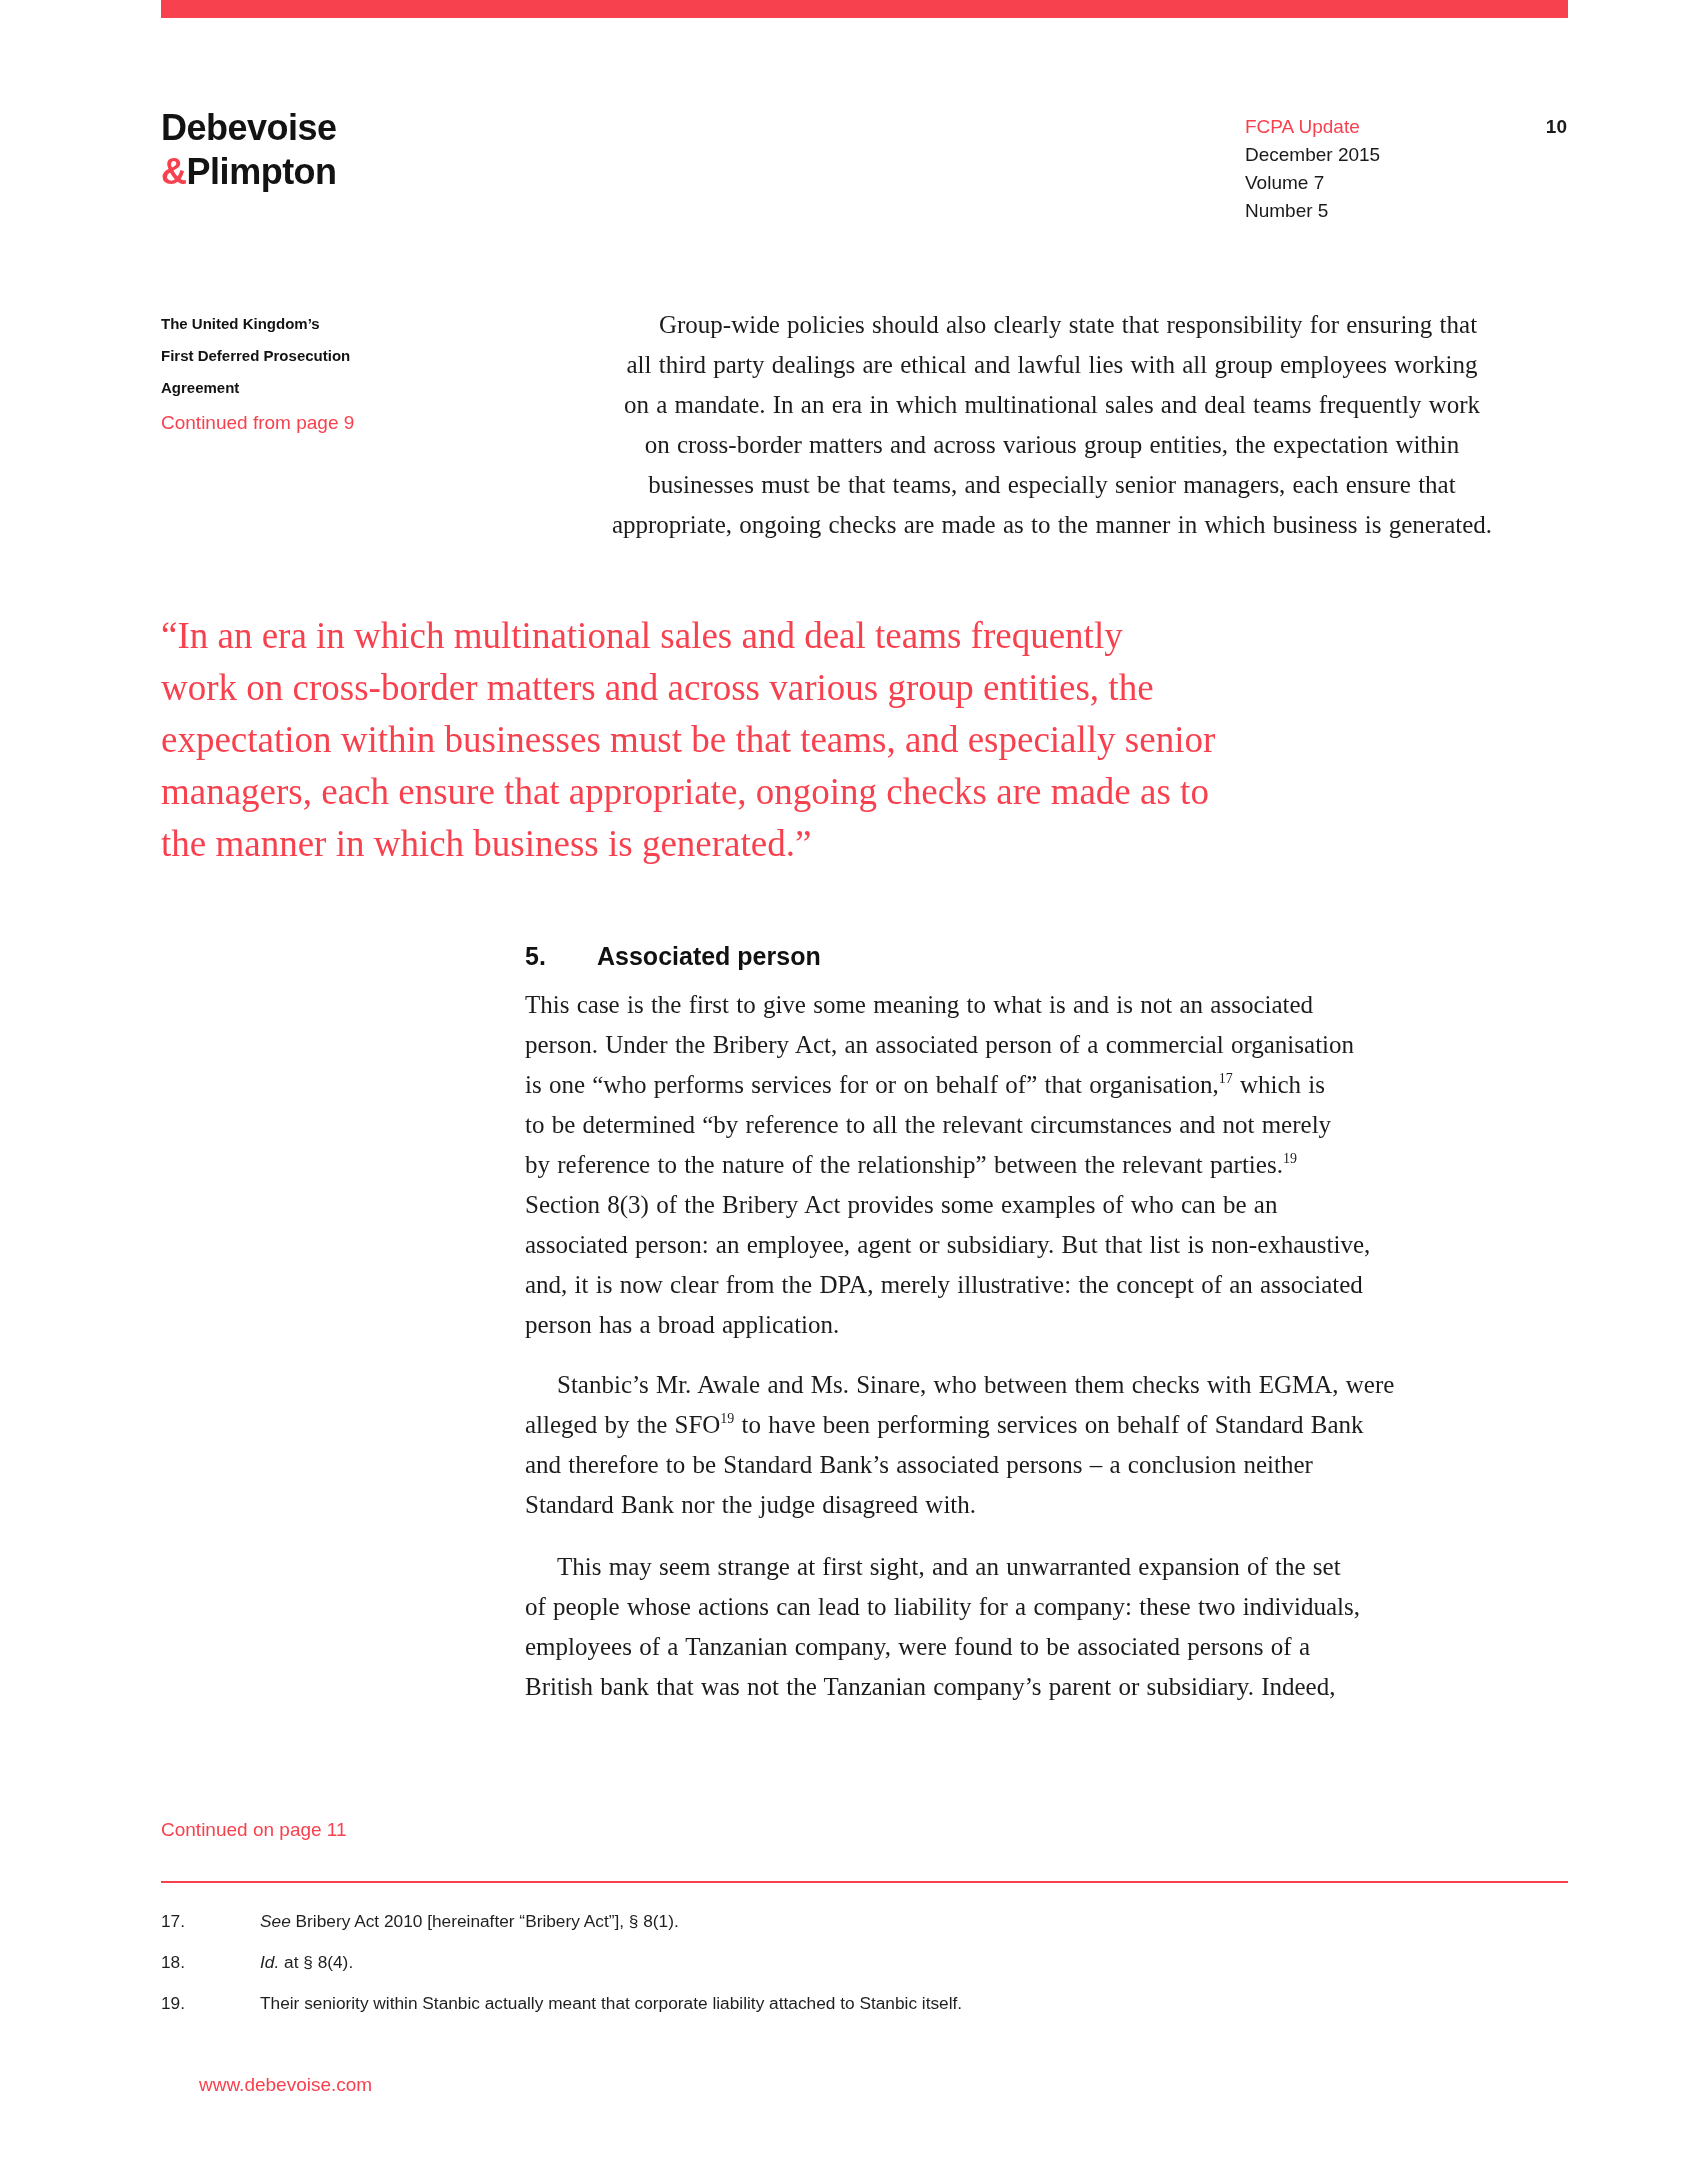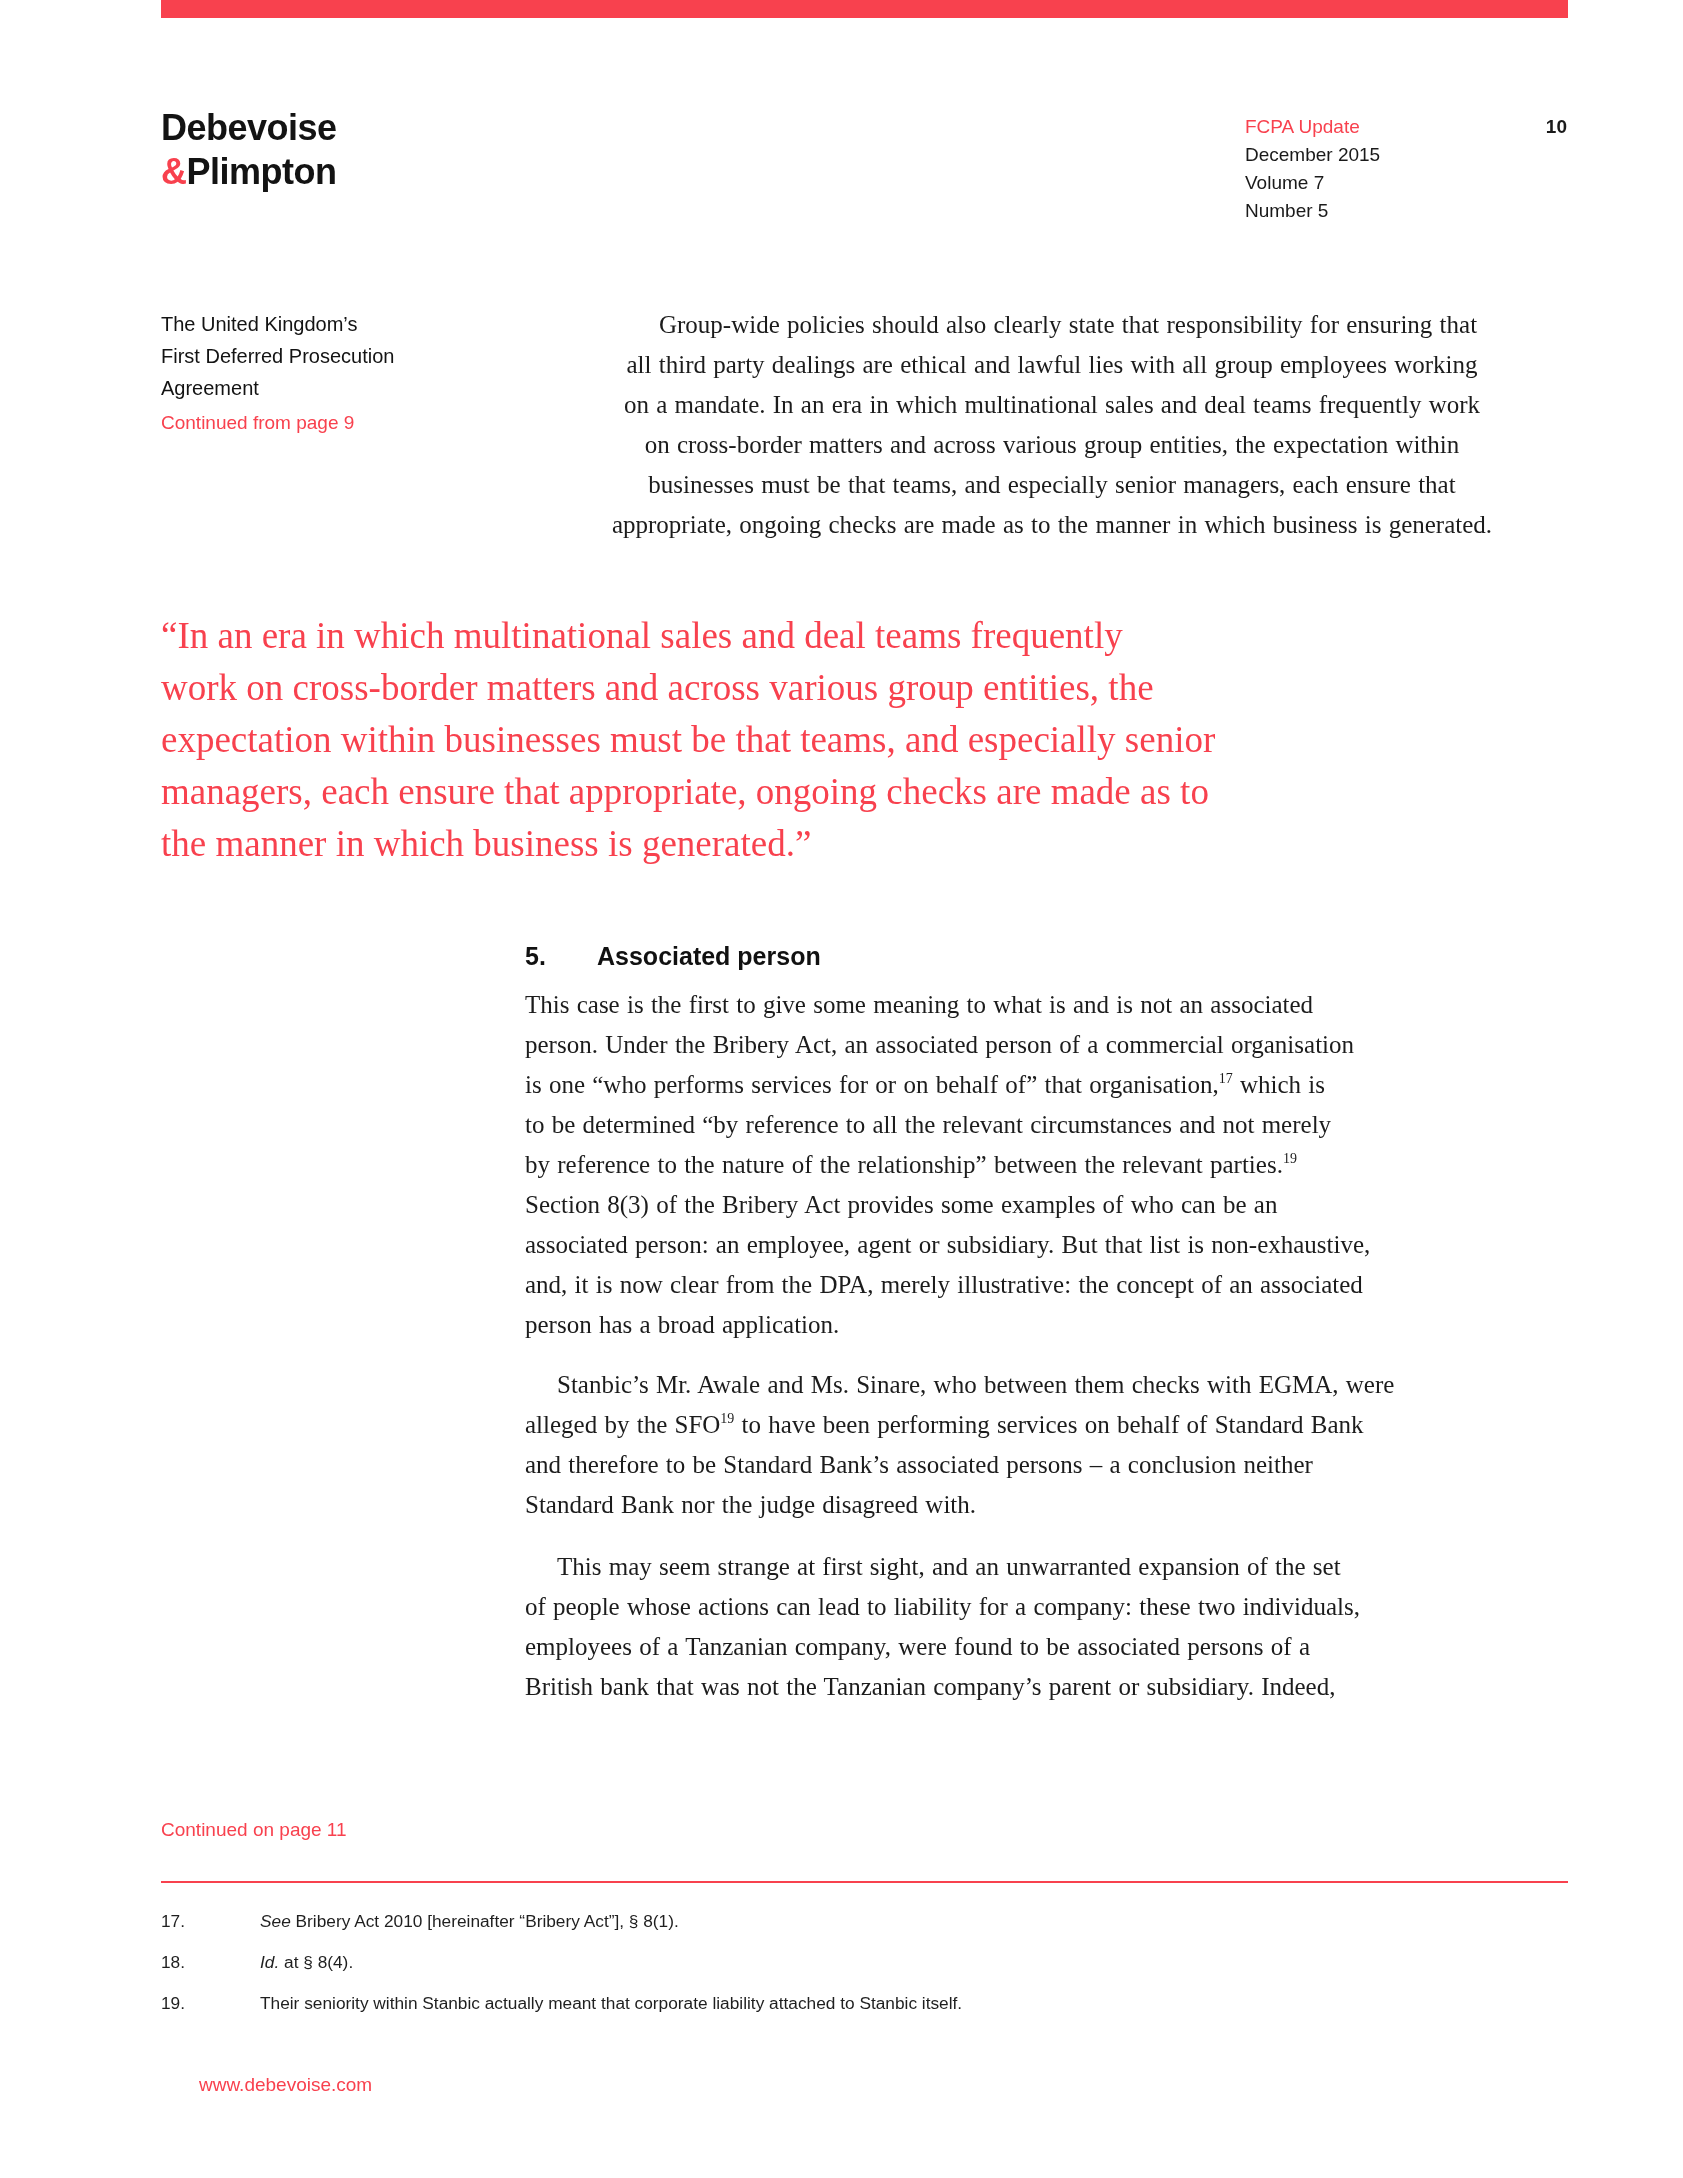--- a/index.html
+++ b/index.html
@@ -11,38 +11,38 @@
     font-family:"Liberation Sans",sans-serif;
   }
   .topbar{
     position:absolute;left:161px;top:0;width:1407px;height:18px;
     background:#f8414e;
   }
   
   .logo{
     position:absolute;left:161px;top:106px;
     font-weight:700;font-size:36px;line-height:44px;
-    color:#131313;letter-spacing:-0.5px;
+    color:#131313;letter-spacing:-0.5px;text-align:right;
   }
   .logo .amp{color:#f8414e;}
   
   .header-meta{
     position:absolute;left:1245px;top:113px;
     font-weight:400;font-size:19px;line-height:28px;color:#1a1a1a;
   }
   .header-meta .pub{color:#f8414e;}
   .page-number{
     position:absolute;top:113px;right:116px;
     font-weight:700;font-size:19px;line-height:28px;color:#1a1a1a;
     text-align:right;
   }
   
   .sidebar-title{
     position:absolute;left:161px;top:308px;width:327px;
-    font-weight:400;font-size:20px;line-height:32px;color:#131313;
+    font-weight:700;font-size:15px;line-height:32px;color:#131313;
     white-space:pre-line;
   }
   .sidebar-continued{
     position:absolute;left:161px;top:410px;
     font-size:19px;line-height:26px;color:#f8414e;
   }
   
   .serif{
     font-family:"Liberation Serif",serif;
     color:#1c1c1c;

